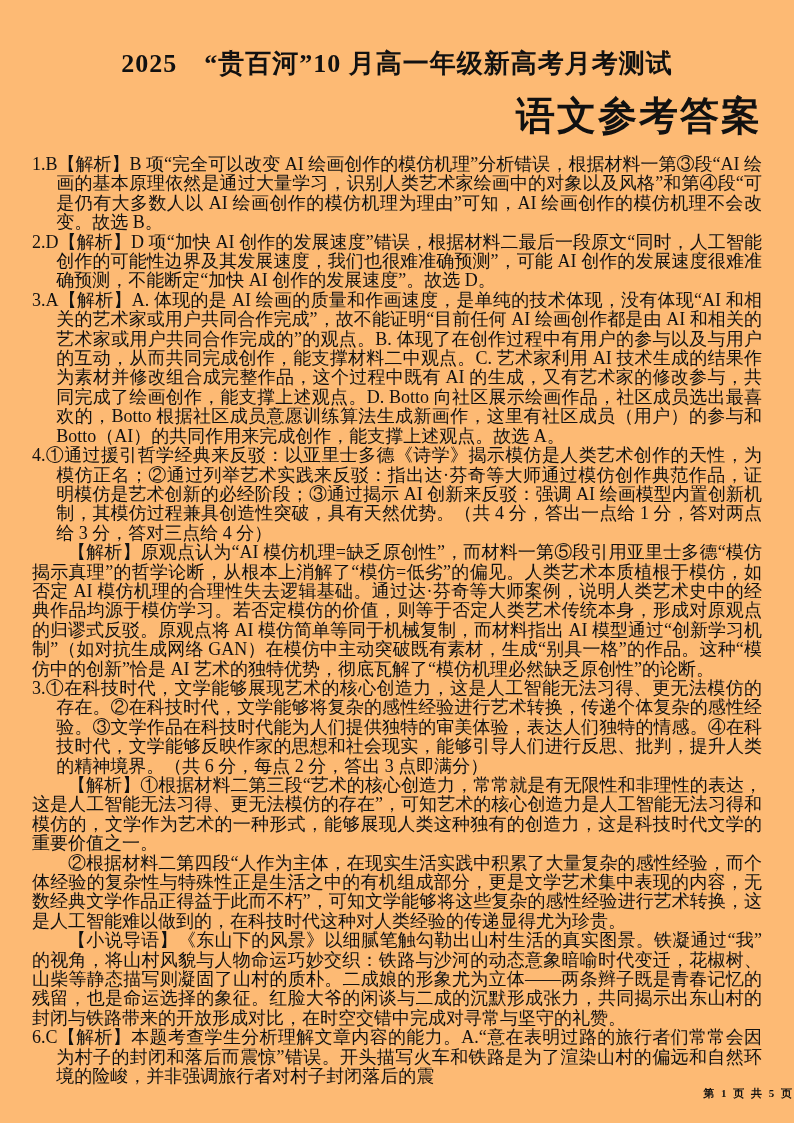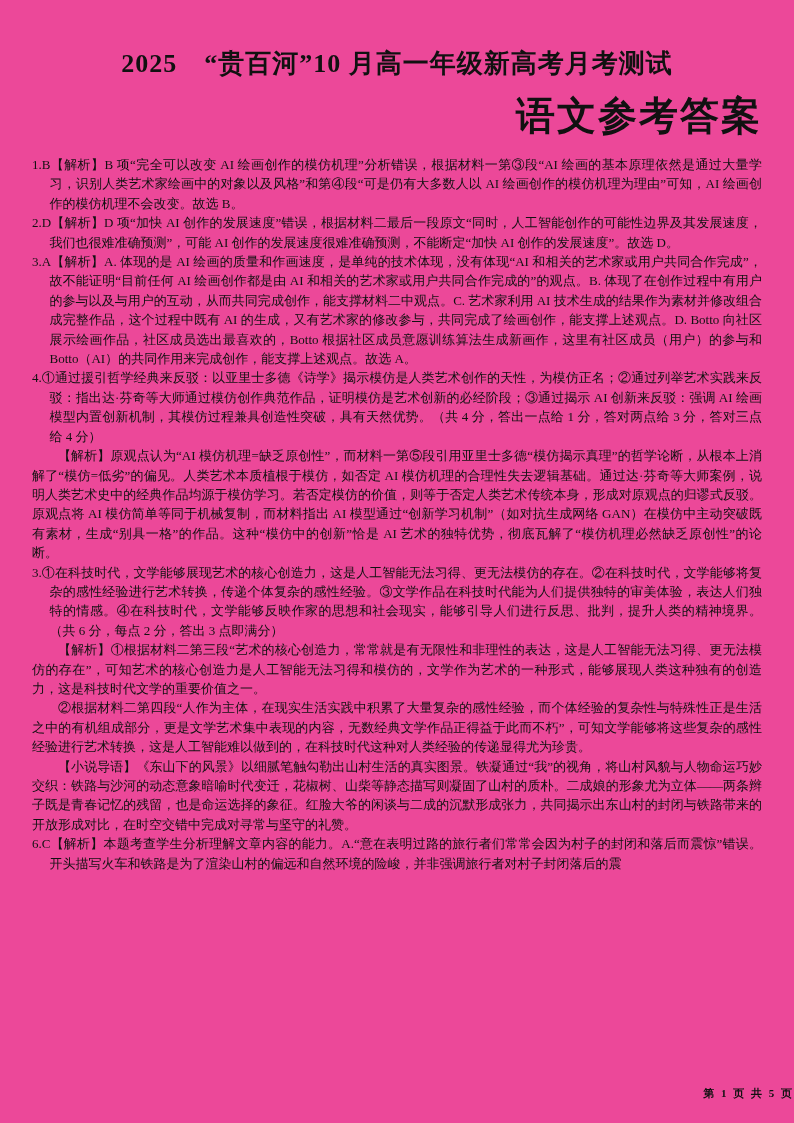--- a/index.html
+++ b/index.html
@@ -1,31 +1,31 @@
 <!DOCTYPE html>
 <html lang="zh"><head>
 <meta charset="utf-8">
 <style>
   html,body{margin:0;padding:0;background:#ffffff;}
   .page{
     width:794px;height:1123px;box-sizing:border-box;
     padding:46px 32px 0 32px;position:relative;overflow:hidden;
-    background:#ec4899;color:#111111;
+    background:#fdba74;color:#111111;
     font-family:"Liberation Serif","DejaVu Serif",serif;
   }
   .title1{
     text-align:center;font-size:26px;font-weight:700;
     margin:0 0 8px 0;letter-spacing:1px;
   }
   .title2{
     text-align:right;font-size:39px;font-weight:700;
     margin:0 0 12px 0;letter-spacing:2px;
   }
   .content{
-    font-size:13px;line-height:19.4px;text-align:justify;
+    font-size:18px;line-height:19.4px;text-align:justify;
   }
   .content p{margin:0;padding:0;}
   .content p.item{padding-left:1.35em;text-indent:-1.35em;}
   .content p.ind{text-indent:2em;}
   .footer{
     position:absolute;left:0;right:0;bottom:22px;
     text-align:right;font-size:11px;font-weight:700;letter-spacing:2px;
   }
 </style>
 </head>

